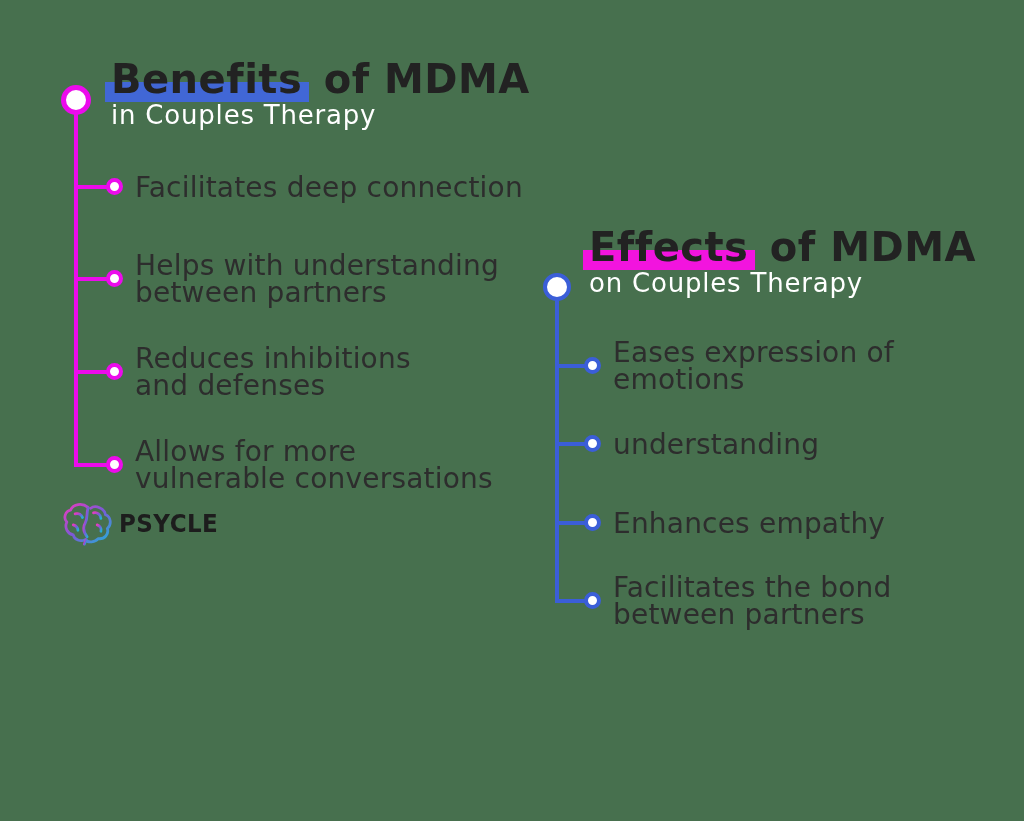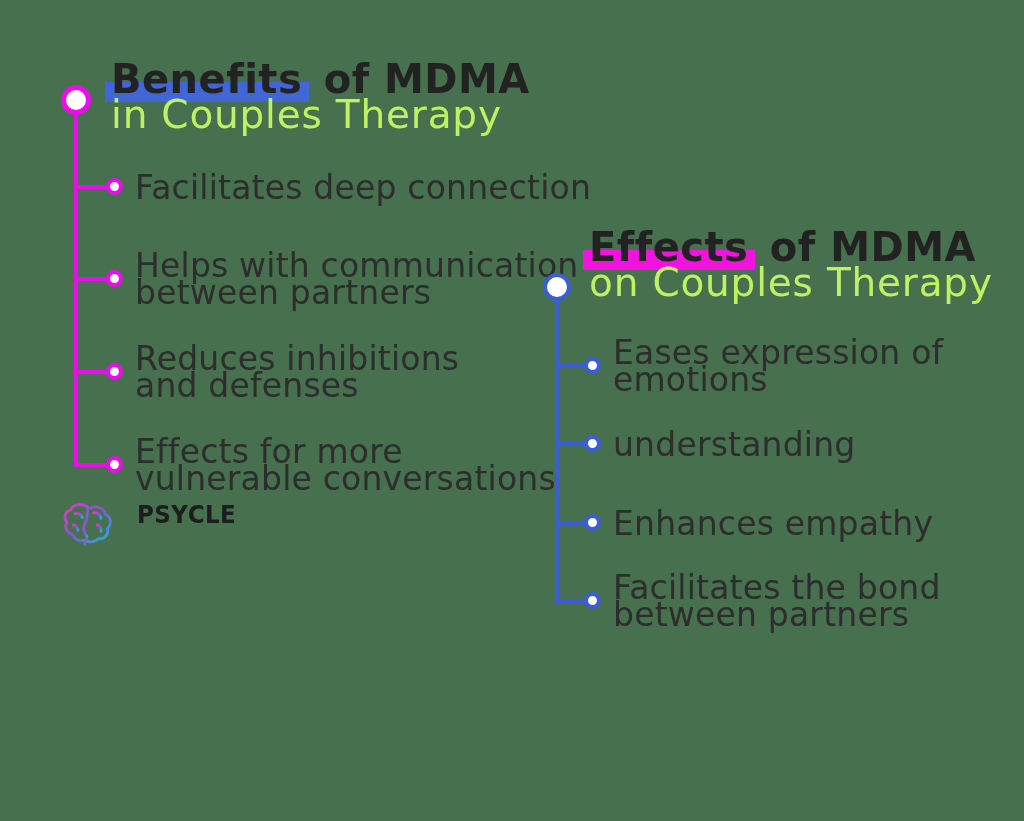--- a/index.html
+++ b/index.html
@@ -13,23 +13,23 @@
   }
   *{margin:0;padding:0;box-sizing:border-box;}
   body{font-family:"DejaVu Sans","Liberation Sans",sans-serif;background:#fff;}
   .canvas{position:relative;width:1024px;height:821px;background:var(--bg);overflow:hidden;}
   .line{position:absolute;display:block;}
   .big-node{position:absolute;display:block;background:#fff;border-radius:50%;border-style:solid;}
   .small-node{position:absolute;display:block;width:17px;height:17px;background:#fff;border-radius:50%;border:4px solid;}
   .title-block{position:absolute;}
   .title-line{font-size:40px;line-height:42px;font-weight:bold;color:var(--title);letter-spacing:0.5px;white-space:nowrap;}
   .title-line .hl{padding:0 7px 0 6px;margin-left:-6px;}
-  .subtitle{font-size:39px;line-height:30px;color:#bef264;letter-spacing:0.8px;white-space:nowrap;}
-  .item{position:absolute;transform:translateY(-50%);font-size:33px;line-height:27px;color:var(--text);letter-spacing:0.2px;white-space:nowrap;}
-  .logo{position:absolute;display:flex;gap:21px;}
+  .subtitle{font-size:26px;line-height:30px;color:#ffffff;letter-spacing:0.8px;white-space:nowrap;}
+  .item{position:absolute;transform:translateY(-50%);font-size:28px;line-height:27px;color:var(--text);letter-spacing:0.2px;white-space:nowrap;}
+  .logo{position:absolute;display:flex;align-items:center;gap:3px;}
   .logo-text{font-size:25px;font-weight:bold;color:#1d1d1d;letter-spacing:0.5px;transform:scaleX(0.92);transform-origin:left center;}
 </style>
 </head>
 <body>
 
 <div class="canvas">
 
   <section>
     <span class="line" style="left:74px;top:100px;width:4px;height:367px;background:var(--left-accent)"></span>
     <span class="big-node" style="left:61px;top:85px;width:30px;height:30px;border-width:5px;border-color:var(--left-accent)"></span>
@@ -41,35 +41,35 @@
 
     <span class="line" style="left:76px;top:185px;width:34px;height:4px;background:var(--left-accent)"></span>
     <span class="small-node" style="left:106px;top:178px;border-color:var(--left-accent)"></span>
     <div class="item" style="left:135px;top:187px">
       <div>Facilitates deep connection</div>
     </div>
 
     <span class="line" style="left:76px;top:277px;width:34px;height:4px;background:var(--left-accent)"></span>
     <span class="small-node" style="left:106px;top:270px;border-color:var(--left-accent)"></span>
     <div class="item" style="left:135px;top:279px">
-      <div>Helps with communication</div>
+      <div>Helps with understanding</div>
       <div>between partners</div>
     </div>
 
     <span class="line" style="left:76px;top:370px;width:34px;height:4px;background:var(--left-accent)"></span>
     <span class="small-node" style="left:106px;top:363px;border-color:var(--left-accent)"></span>
     <div class="item" style="left:135px;top:372px">
       <div>Reduces inhibitions</div>
       <div>and defenses</div>
     </div>
 
     <span class="line" style="left:76px;top:463px;width:34px;height:4px;background:var(--left-accent)"></span>
     <span class="small-node" style="left:106px;top:456px;border-color:var(--left-accent)"></span>
     <div class="item" style="left:135px;top:465px">
-      <div>Effects for more</div>
+      <div>Allows for more</div>
       <div>vulnerable conversations</div>
     </div>
   </section>
 
   <section>
     <span class="line" style="left:555px;top:287px;width:4px;height:316px;background:var(--right-accent)"></span>
     <span class="big-node" style="left:543px;top:273px;width:28px;height:28px;border-width:4px;border-color:var(--right-accent)"></span>
 
     <div class="title-block" style="left:589px;top:226px">
       <div class="title-line"><span class="hl" style="background-image:linear-gradient(to bottom, transparent 57%, var(--right-highlight) 57%, var(--right-highlight) 100%)">Effects</span><span> of MDMA</span></div>

